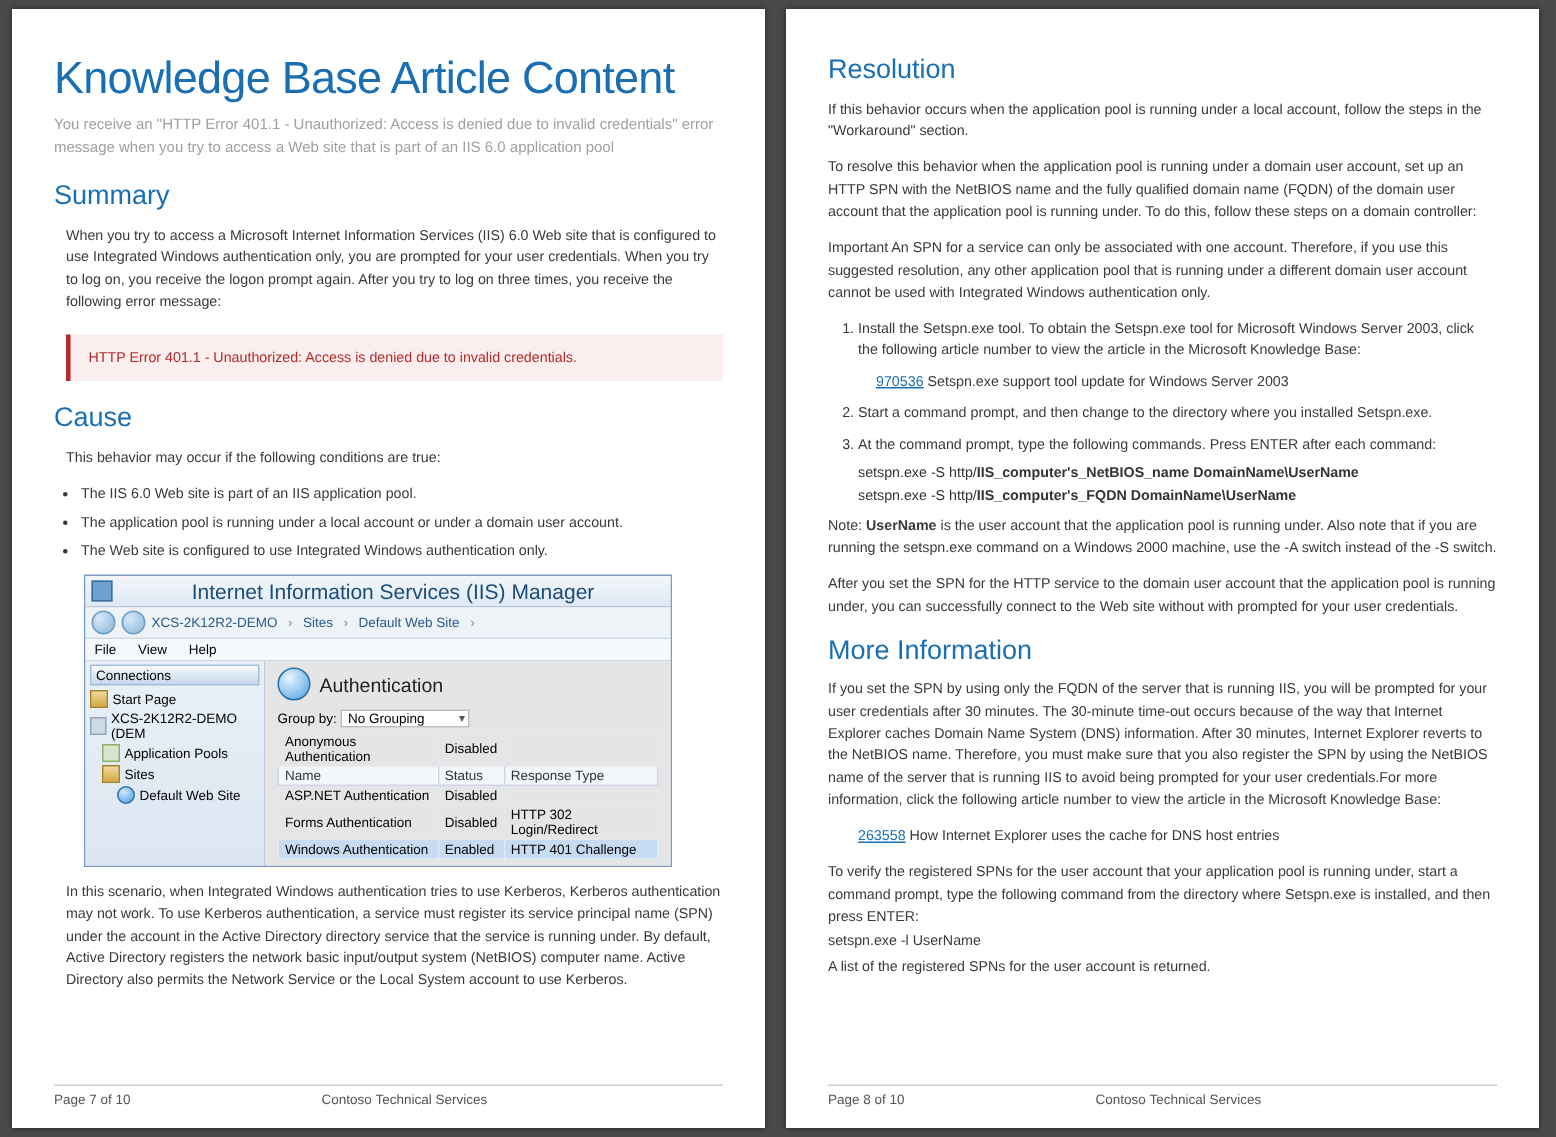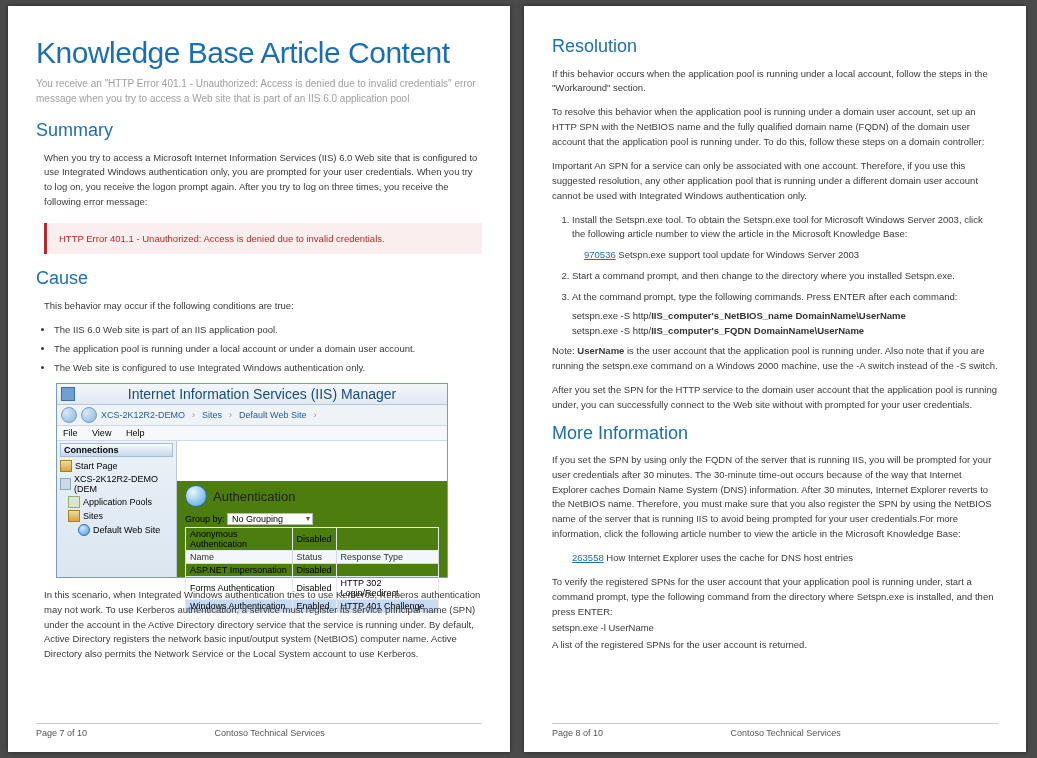--- a/index.html
+++ b/index.html
@@ -148,32 +148,30 @@
     background: linear-gradient(#eaf1f8, #dbe6f1);
     border-right:1px solid #b8c8da;
     padding: 2px 3px;
     box-sizing:border-box;
   }
   .iis-tree .hdr {
     background: linear-gradient(#f6fafe,#c7d8ea);
     border:1px solid #a6bdd4;
     padding:1px 3px;
     margin-bottom:2px;
-    font-weight:bold;
   }
   .iis-tree .row { display:flex; align-items:center; gap:3px; padding:1px 0;}
   .iis-tree .ic { width:10px;height:10px; }
   .ic-home{ background:linear-gradient(#f0d9a0,#d4a840); border:1px solid #a88020;}
   .ic-srv { background:#cdd9e6; border:1px solid #8fa6bd;}
   .ic-pool{ background:#d9e6cd; border:1px solid #8fb06f;}
   .ic-site{ background:radial-gradient(circle at 35% 30%, #d0e8ff, #4a9be0); border-radius:50%; border:1px solid #2a6fa8;}
   .iis-main {
     flex:1; padding: 4px 8px; box-sizing:border-box;
-    background:#4d7c0f;
-    margin-top:40px;
+    background:#e5e5e5;
   }
   .iis-main .mhdr {
     display:flex; align-items:center; gap:6px; margin-bottom:6px;
   }
   .iis-main .mhdr .gic {
     width:20px;height:20px;border-radius:50%;
     background:radial-gradient(circle at 35% 30%, #eaf5ff, #4aa0e0);
     border:1px solid #2a6fa8;
   }
   .iis-main .mhdr .mt { font-size:13px; color:#222; }
@@ -280,21 +278,21 @@
               <td>Anonymous Authentication</td>
               <td>Disabled</td>
               <td></td>
             </tr>
             <tr>
               <th>Name</th>
               <th>Status</th>
               <th>Response Type</th>
             </tr>
             <tr>
-              <td>ASP.NET Impersonation</td>
+              <td>ASP.NET Authentication</td>
               <td>Disabled</td>
               <td></td>
             </tr>
             <tr>
               <td>Forms Authentication</td>
               <td>Disabled</td>
               <td>HTTP 302 Login/Redirect</td>
             </tr>
             <tr class="sel">
               <td>Windows Authentication</td>

